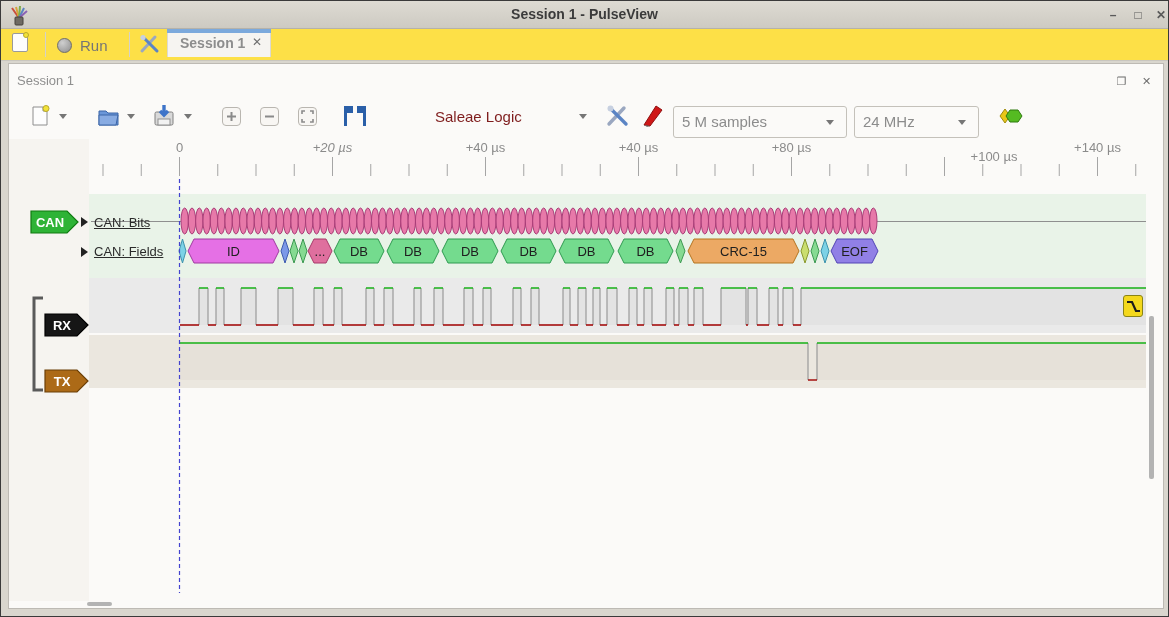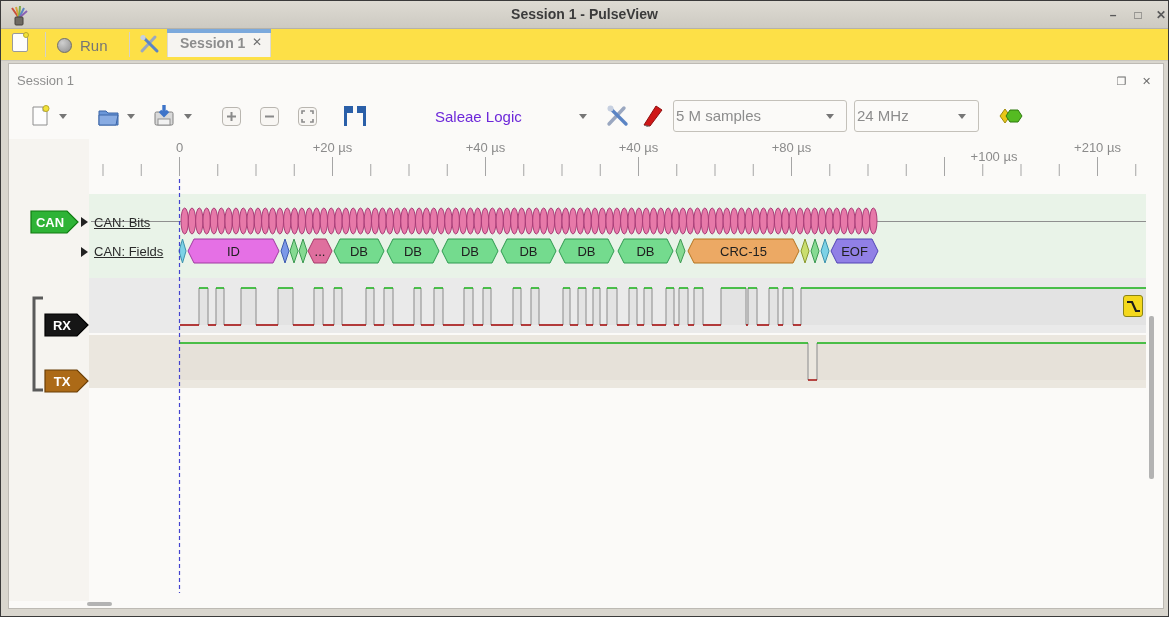--- a/index.html
+++ b/index.html
@@ -35,24 +35,24 @@
     background:#fbfaf8;border:1px solid #bdbab4;}
   .session-title{position:absolute;left:16px;top:72px;font-size:13px;color:#8f8f8f;}
   .mdi-btn{position:absolute;top:74px;width:13px;height:13px;color:#6e6e6e;font-size:11px;
     line-height:13px;text-align:center;}
   
   .stb-icon{position:absolute;}
   .caret{width:0;height:0;border-left:4px solid transparent;border-right:4px solid transparent;
     border-top:5px solid #767676;position:absolute;}
   .sq-btn{position:absolute;width:19px;height:19px;border:1px solid #b9b6b0;border-radius:4px;
     background:#f8f6f3;top:106px;}
-  .combo{position:absolute;top:99px;height:32px;border:1px solid #c4c1ba;border-radius:3px;
-    background:#fbfaf8;font-size:15px;color:#8c8c8c;line-height:30px;padding-left:2px;}
+  .combo{position:absolute;top:105px;height:32px;border:1px solid #c4c1ba;border-radius:3px;
+    background:#fbfaf8;font-size:15px;color:#8c8c8c;line-height:30px;padding-left:8px;}
   .combo .caret{right:12px;top:13px;}
-  .devsel{position:absolute;top:107px;font-size:15px;color:#6d28d9;}
+  .devsel{position:absolute;top:107px;font-size:15px;color:#7f1d1d;}
   
   .ruler-label{position:absolute;top:139px;transform:translateX(-50%);
     font-size:13px;color:#8b8b8b;white-space:nowrap;}
   .rowbg{position:absolute;left:88px;width:1057px;}
   .bg-decoder{top:193px;height:84px;background:#e9f3e8;}
   .bg-rx{top:277px;height:55px;background:#eaeaea;}
   .bg-tx{top:334px;height:53px;background:#ebe7df;}
   .sidebar{position:absolute;left:8px;top:138px;width:80px;height:462px;background:#f6f4f0;}
   svg.overlay{position:absolute;left:0;top:0;pointer-events:none;}
   .rowlabel{position:absolute;font-size:13px;color:#2b2b2b;white-space:nowrap;text-decoration:underline;}
@@ -196,26 +196,26 @@
     </svg>
   </span>
 
   <div class="sidebar"></div>
   <div class="rowbg bg-decoder"></div>
   <div class="rowbg bg-rx"></div>
   <div class="rowbg bg-tx"></div>
 
   <div id="ruler">
       <div class="ruler-label" style="left: 178.5px;">0</div>
-      <div class="ruler-label" style="left: 331.5px;">+20 µs</div>
+      <div class="ruler-label" style="left: 331.5px; font-style: italic;">+20 µs</div>
       <div class="ruler-label" style="left: 484.5px;">+40 µs</div>
       <div class="ruler-label" style="left: 637.5px;">+40 µs</div>
       <div class="ruler-label" style="left: 790.5px;">+80 µs</div>
       <div class="ruler-label" style="left: 993px; margin-top: 9px;">+100 µs</div>
-      <div class="ruler-label" style="left: 1096.5px;">+210 µs</div>
+      <div class="ruler-label" style="left: 1096.5px;">+140 µs</div>
     </div>
 
   <svg class="overlay" id="trace-svg" width="1169" height="617" viewBox="0 0 1169 617">
       <line x1="102" y1="163" x2="102" y2="175" stroke="#a5a5a5" stroke-width="1"></line>
       <line x1="140.25" y1="163" x2="140.25" y2="175" stroke="#a5a5a5" stroke-width="1"></line>
       <line x1="178.5" y1="156" x2="178.5" y2="175" stroke="#a5a5a5" stroke-width="1"></line>
       <line x1="216.75" y1="163" x2="216.75" y2="175" stroke="#a5a5a5" stroke-width="1"></line>
       <line x1="255" y1="163" x2="255" y2="175" stroke="#a5a5a5" stroke-width="1"></line>
       <line x1="293.25" y1="163" x2="293.25" y2="175" stroke="#a5a5a5" stroke-width="1"></line>
       <line x1="331.5" y1="156" x2="331.5" y2="175" stroke="#a5a5a5" stroke-width="1"></line>

